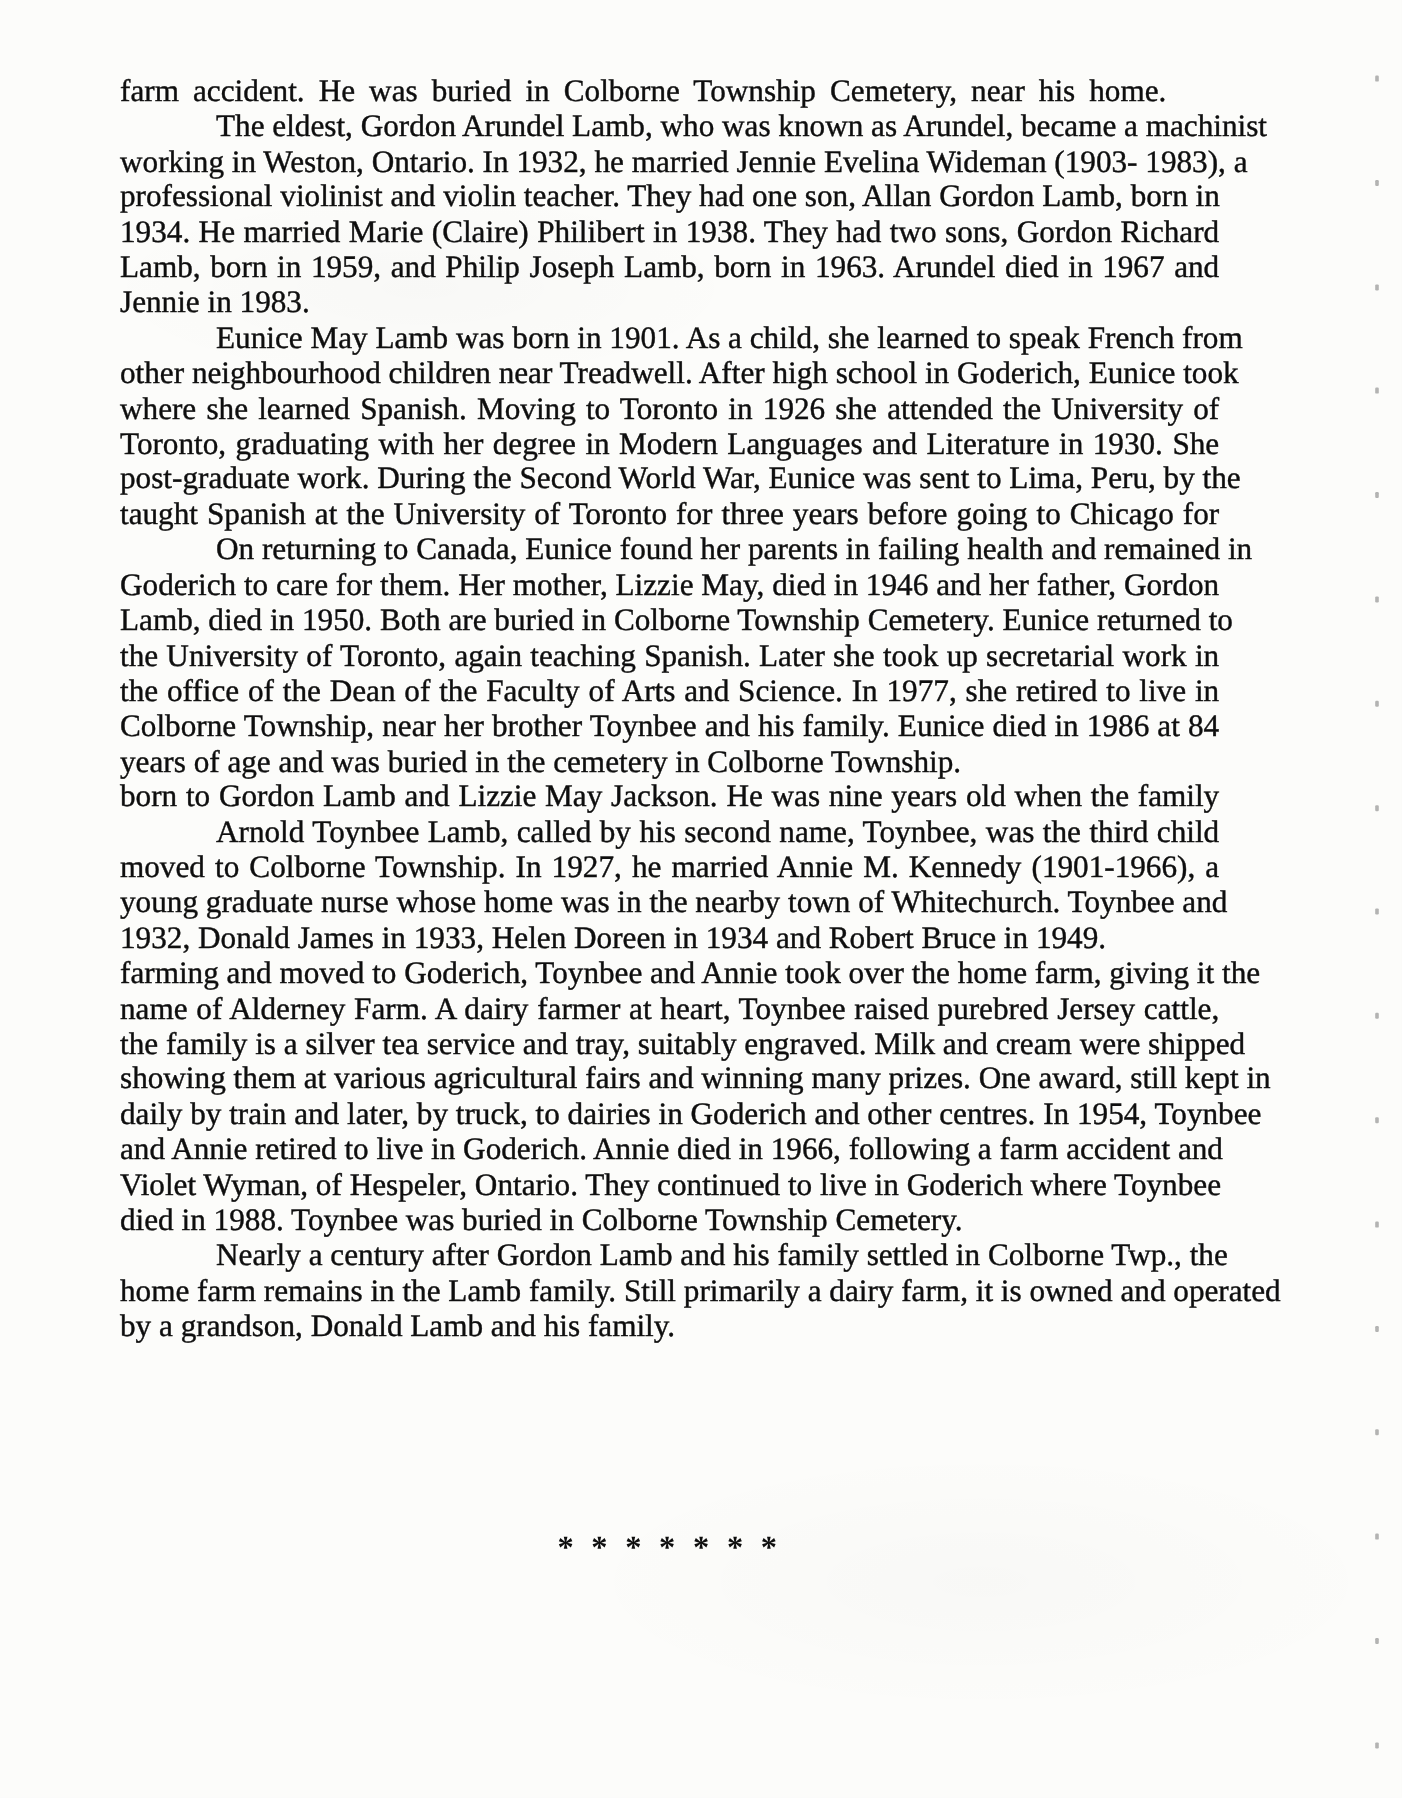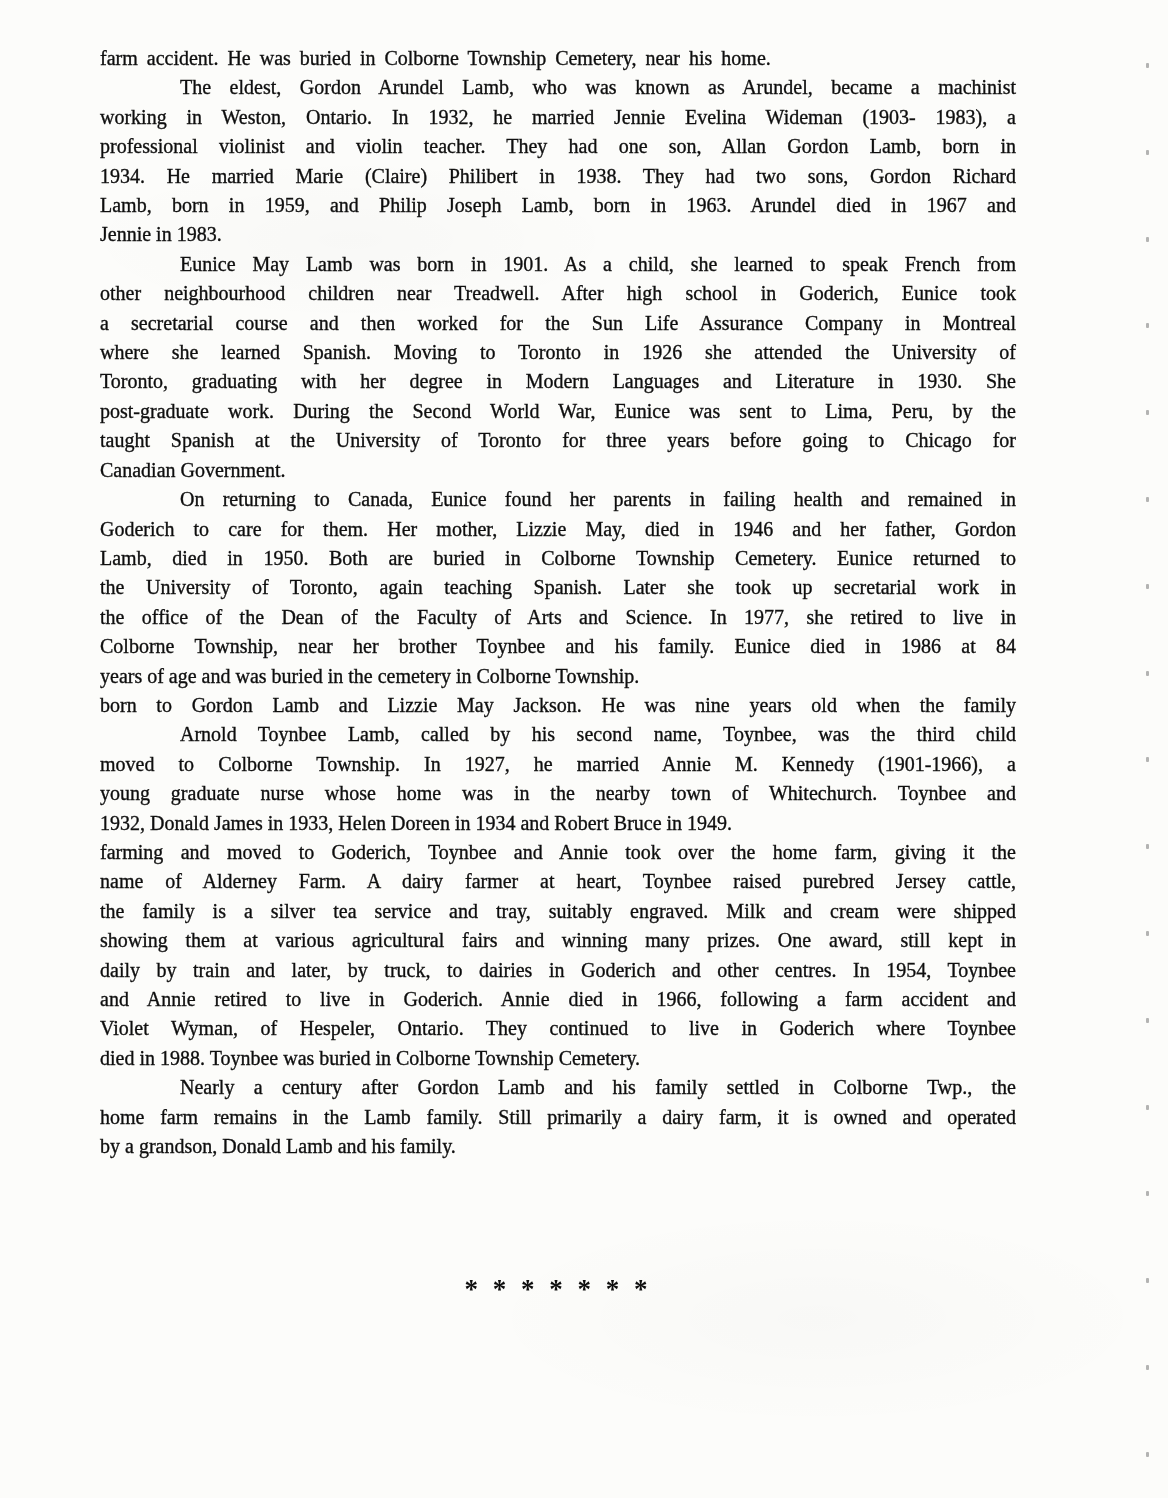--- a/index.html
+++ b/index.html
@@ -13,23 +13,23 @@
     position: relative;
     width: 1168px; height: 1498px;
     background:
       radial-gradient(ellipse 400px 120px at 30% 16%, rgba(0,0,0,0.016), transparent 70%),
       radial-gradient(ellipse 500px 160px at 70% 88%, rgba(0,0,0,0.015), transparent 70%),
       #fcfcfa;
     color: #0e0e0e;
   }
   .text-block {
     position: absolute;
-    left: 100px; top: 44px;
+    left: 100px; top: 61px;
     width: 916px;
-    font-size: 20px;
+    font-size: 26px;
     line-height: 29.4px;
     -webkit-text-stroke: 0.35px #141414;
   }
   .line {
     text-align: justify;
     text-align-last: justify;
     white-space: nowrap;
     overflow: visible;
   }
   .line.last {
@@ -77,26 +77,24 @@
         <div class="line indent">The eldest, Gordon Arundel Lamb, who was known as Arundel, became a machinist</div>
         <div class="line">working in Weston, Ontario.  In 1932, he married Jennie Evelina Wideman (1903- 1983), a</div>
         <div class="line">professional violinist and violin teacher.  They had one son, Allan Gordon Lamb, born in</div>
         <div class="line">1934.  He married Marie (Claire) Philibert in 1938. They had two sons, Gordon Richard</div>
         <div class="line">Lamb, born in 1959, and Philip Joseph Lamb, born in 1963. Arundel died in 1967 and</div>
         <div class="line last">Jennie in 1983.</div>
       </div>
       <div class="paragraph">
         <div class="line indent">Eunice May Lamb was born in 1901.  As a child, she learned to speak French from</div>
         <div class="line">other neighbourhood children near Treadwell.  After high school in Goderich, Eunice took</div>
-        <div class="line">a secretarial course and then worked for the Sun Life Assurance Company in Montreal</div>
         <div class="line">where she learned Spanish.  Moving to Toronto in 1926 she attended the University of</div>
         <div class="line">Toronto, graduating with her degree in Modern Languages and Literature in 1930.  She</div>
         <div class="line">post-graduate work.  During the Second World War, Eunice was sent to Lima, Peru, by the</div>
         <div class="line">taught Spanish at the University of Toronto for three years before going to Chicago for</div>
-        <div class="line last">Canadian Government.</div>
       </div>
       <div class="paragraph">
         <div class="line indent">On returning to Canada, Eunice found her parents in failing health and remained in</div>
         <div class="line">Goderich to care for them.  Her mother, Lizzie May, died in 1946 and her father, Gordon</div>
         <div class="line">Lamb, died in 1950.  Both are buried in Colborne Township Cemetery. Eunice returned to</div>
         <div class="line">the University of Toronto, again teaching Spanish.  Later she took up secretarial work in</div>
         <div class="line">the office of the Dean of the Faculty of Arts and Science. In 1977, she retired to live in</div>
         <div class="line">Colborne Township, near her brother Toynbee and his family.  Eunice died in 1986 at 84</div>
         <div class="line last">years of age and was buried in the cemetery in Colborne Township.</div>
       </div>

